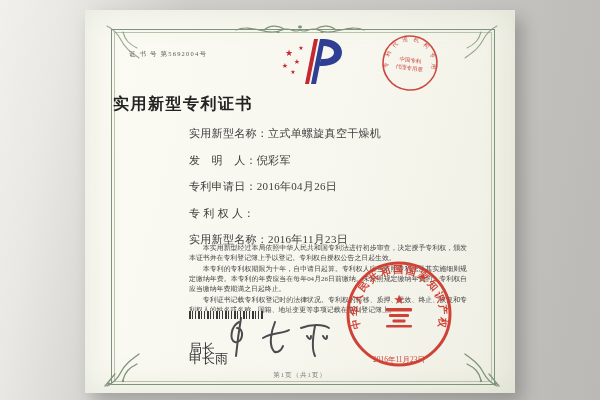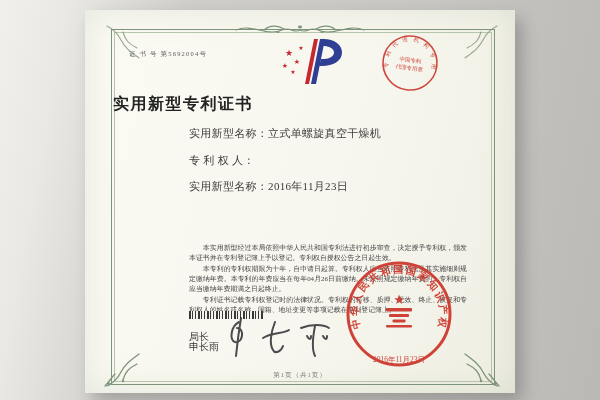--- a/index.html
+++ b/index.html
@@ -27,21 +27,21 @@
   .title{position:absolute;left:0;right:0;top:84px;text-align:left;
     font-size:16px;font-weight:bold;letter-spacing:1.5px;color:#232323;padding-left:28px;}
   .fields{position:absolute;left:104px;top:116px;right:28px;}
   .row{display:flex;margin-bottom:11.5px;font-size:11px;color:#3c3c3c;letter-spacing:.3px;}
   .row .lab{white-space:pre;}
   .paras{position:absolute;left:104px;top:233px;width:278px;font-size:6.9px;line-height:10px;
     color:#454545;text-align:justify;}
   .paras p{margin:0 0 1px;text-indent:2em;}
   .barcode{position:absolute;left:104px;top:301px;width:74px;height:8px;
     background:repeating-linear-gradient(90deg,#383838 0 2px,#f6f5ed 2px 3px,#383838 3px 4px,#f6f5ed 4px 6px,#383838 6px 7px,#f6f5ed 7px 9px);}
-  .signer{position:absolute;left:104px;top:322px;font-size:10px;color:#333;line-height:10px;}
+  .signer{position:absolute;left:104px;top:334px;font-size:13px;color:#333;line-height:10px;}
   .sig{position:absolute;left:138px;top:306px;}
   .seal{position:absolute;left:257px;top:247px;opacity:.93;}
   .footer{position:absolute;left:0;right:0;top:361px;text-align:center;font-size:6.5px;
     letter-spacing:1px;color:#777;}
 </style>
 </head>
 <body>
 
 <div class="paper">
 
@@ -115,20 +115,28 @@
   </svg>
 
   <div class="title">实用新型专利证书</div>
 
   <div class="fields">
     <div class="row">
       <span class="lab">实用新型名称：</span>
       <span class="val">立式单螺旋真空干燥机</span>
     </div>
     <div class="row">
+      <span class="lab">发　明　人：</span>
+      <span class="val">倪彩军</span>
+    </div>
+    <div class="row">
+      <span class="lab">专利申请日：</span>
+      <span class="val">2016年04月26日</span>
+    </div>
+    <div class="row">
       <span class="lab">专 利 权 人：</span>
     </div>
     <div class="row">
       <span class="lab">实用新型名称：</span>
       <span class="val">2016年11月23日</span>
     </div>
   </div>
 
   <div class="paras">
     <p>本实用新型经过本局依照中华人民共和国专利法进行初步审查，决定授予专利权，颁发本证书并在专利登记簿上予以登记。专利权自授权公告之日起生效。</p>

